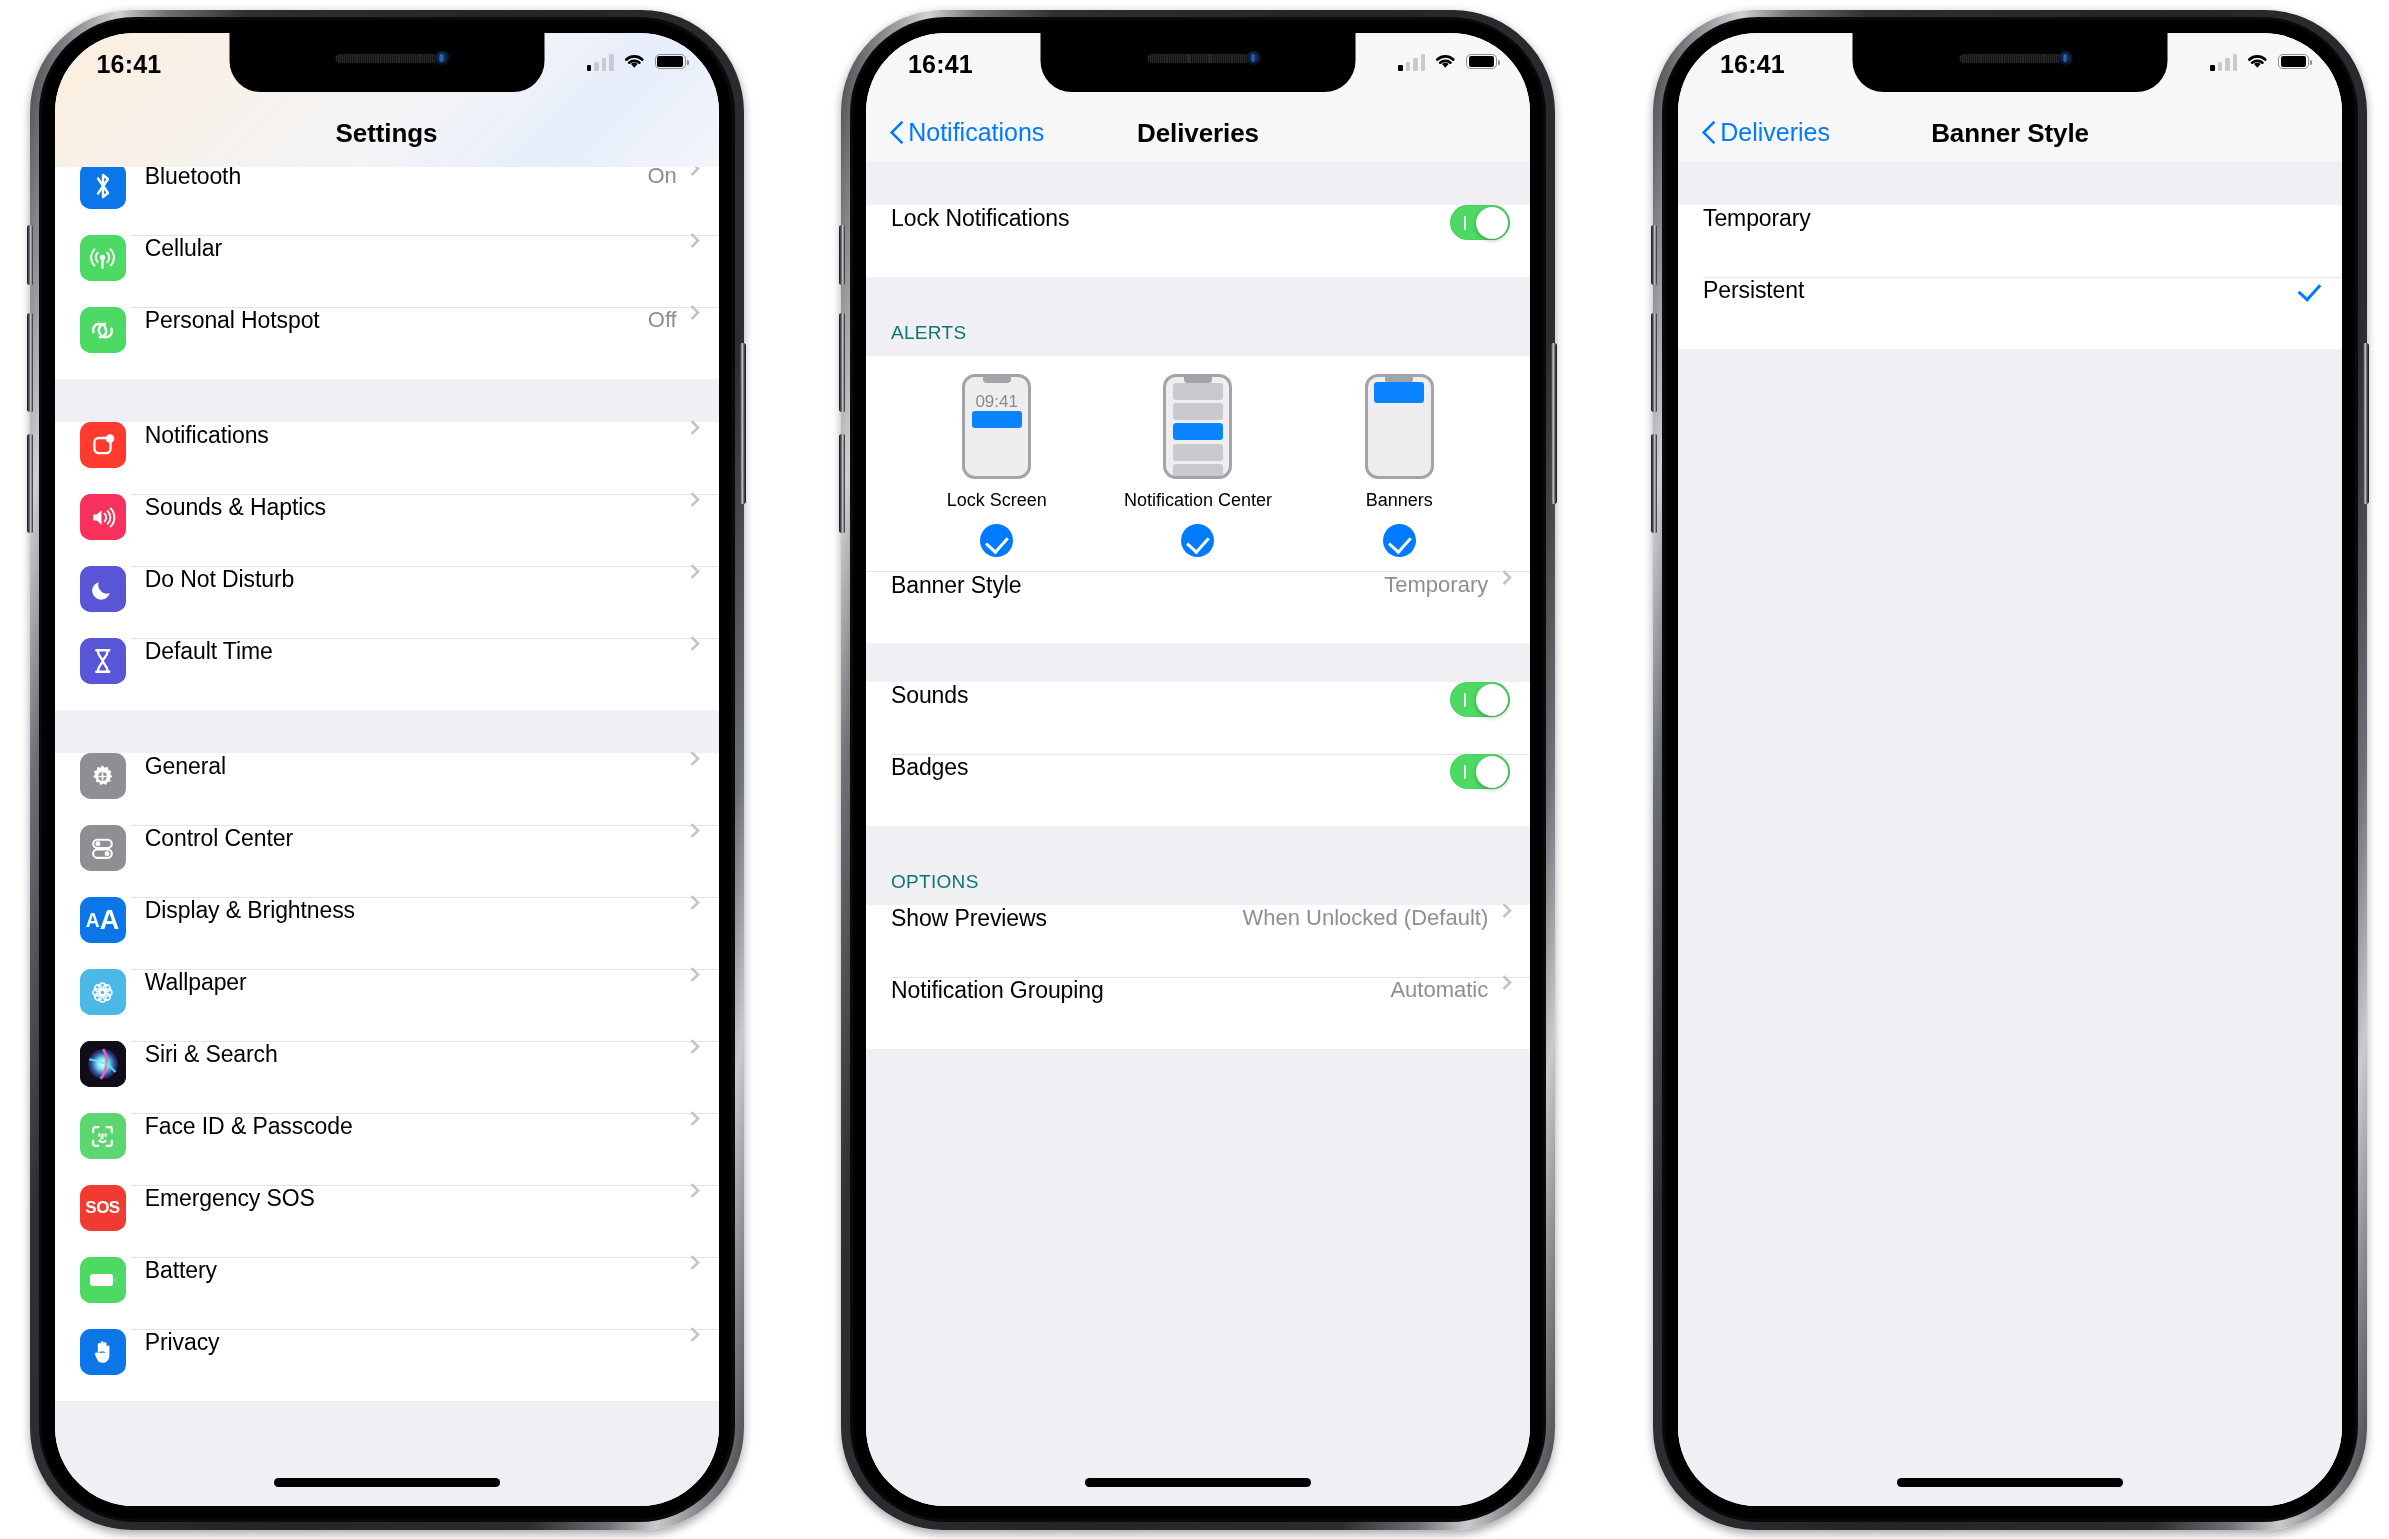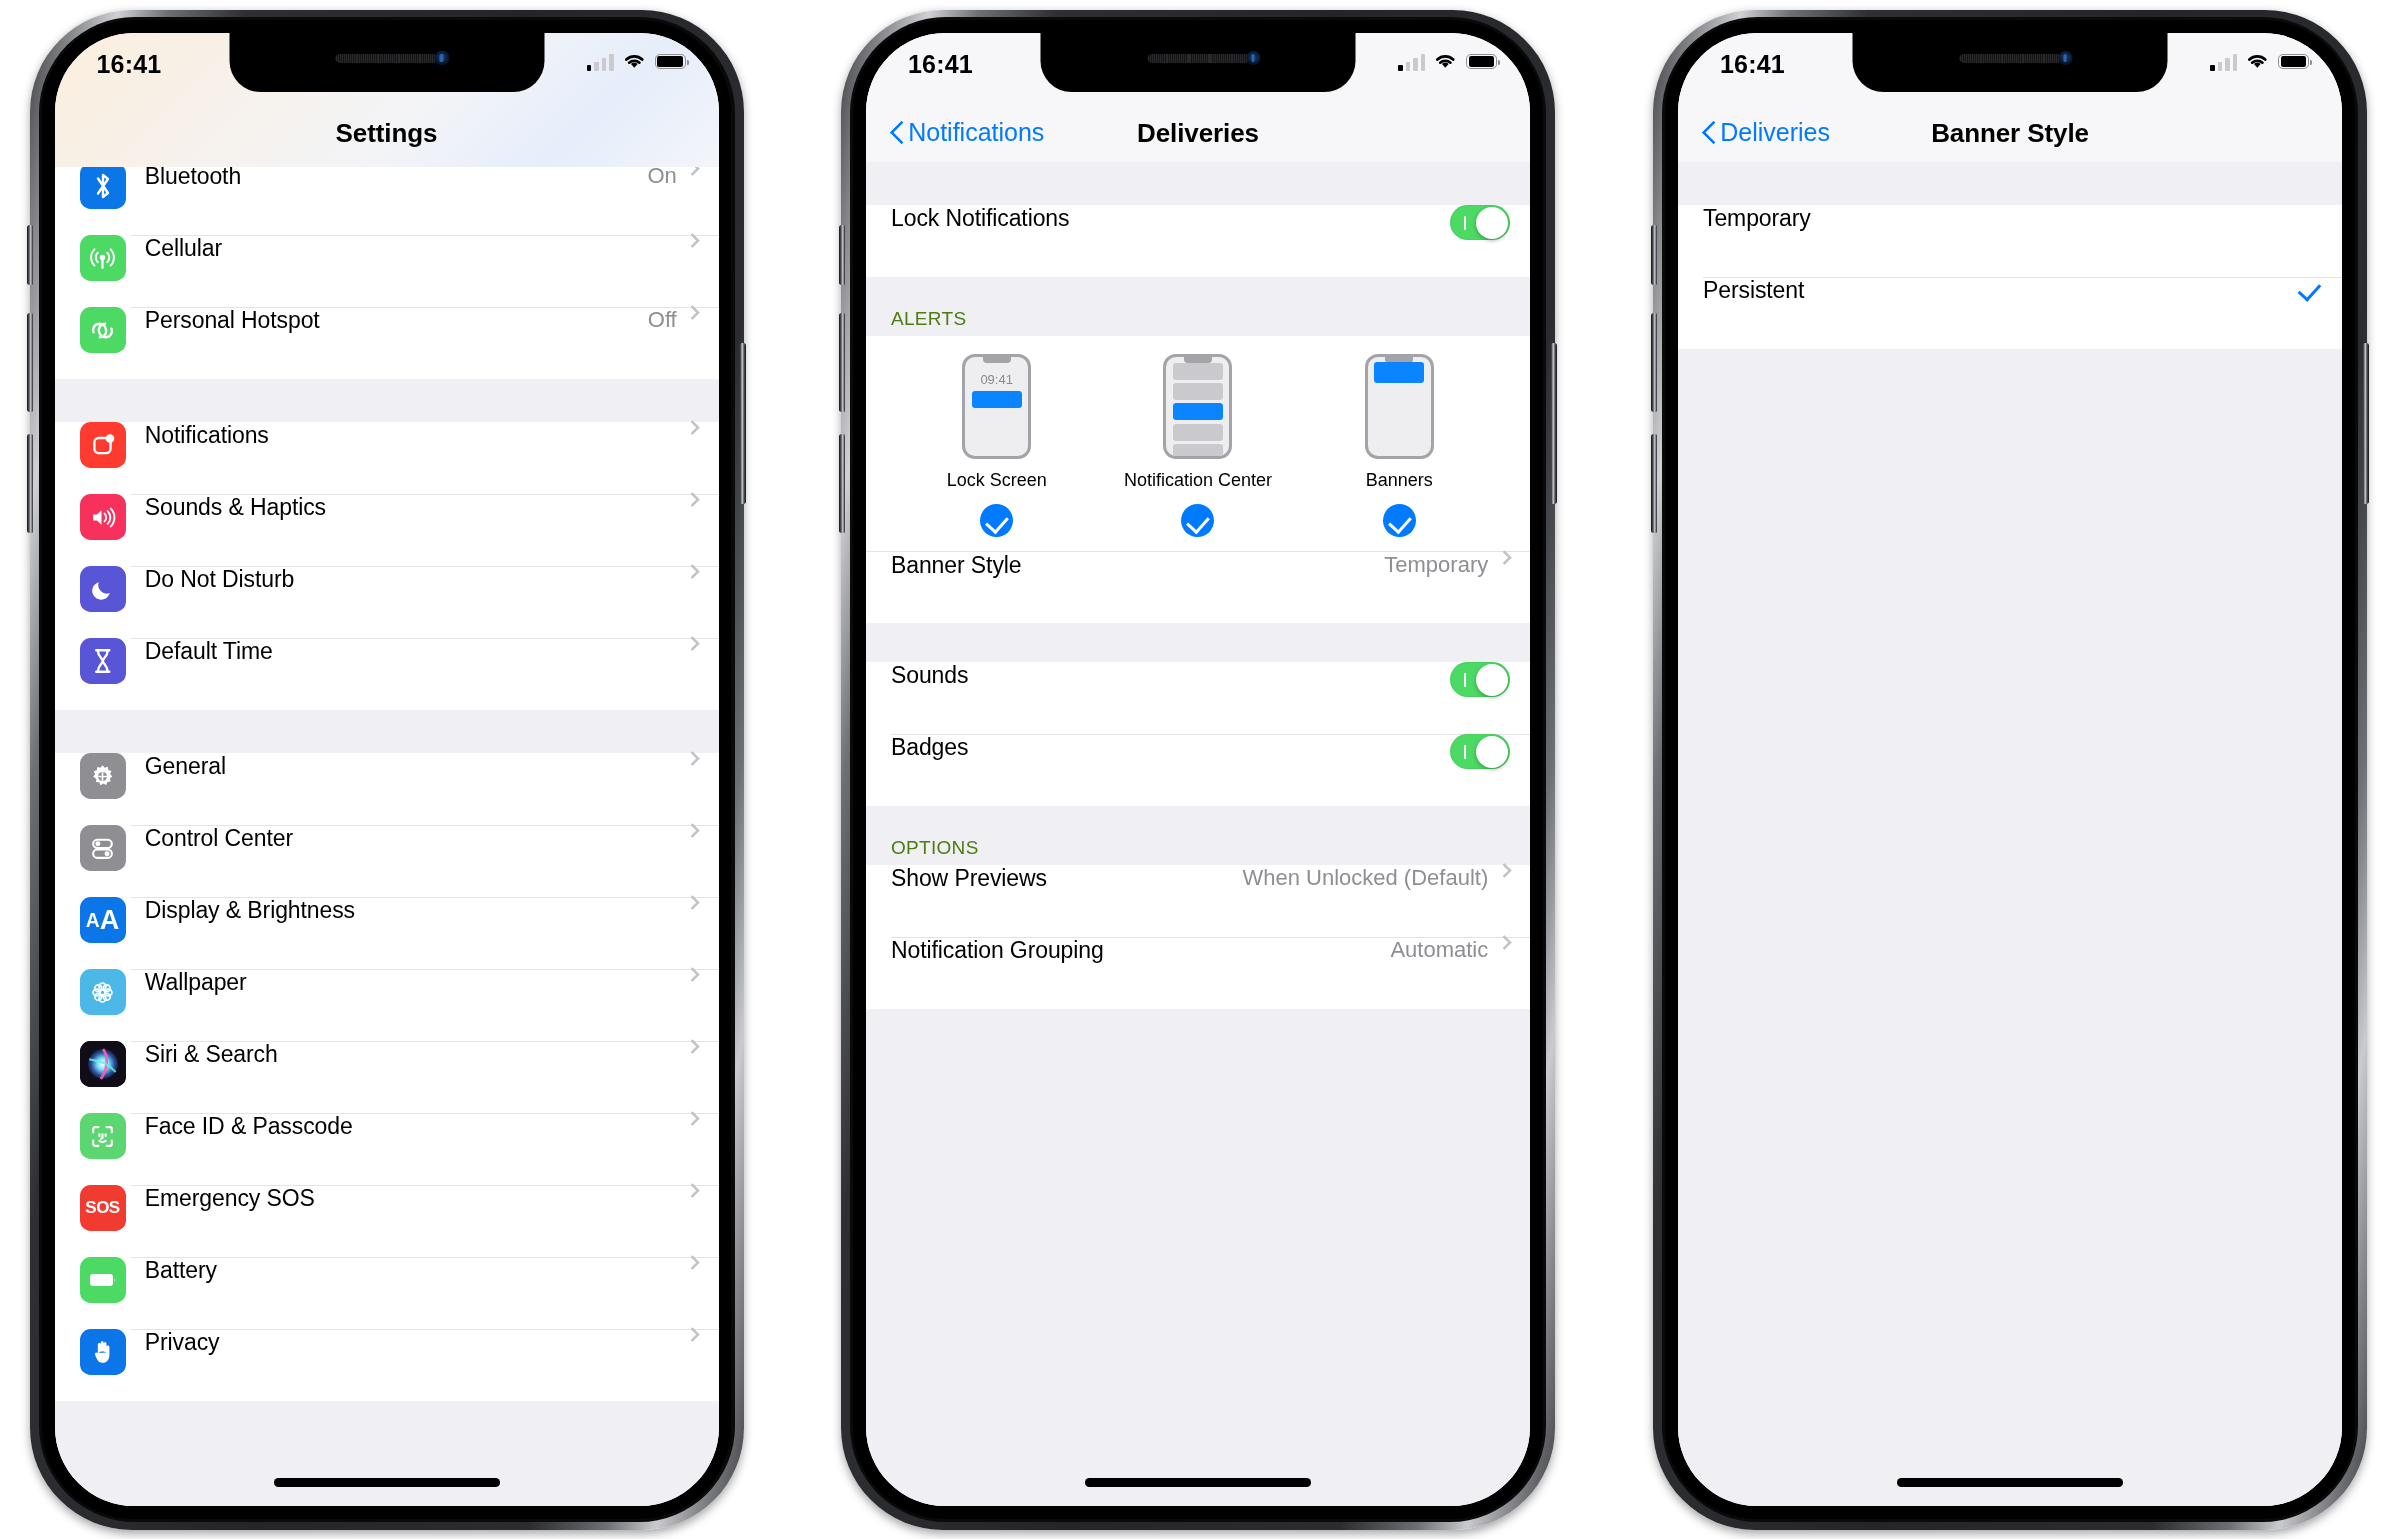--- a/index.html
+++ b/index.html
@@ -142,22 +142,22 @@
   }
   .row .label { font-size:23px; color:#000; flex:1; letter-spacing:-0.1px; }
   .row .value { font-size:22px; color:#8e8e93; margin-right:10.7px; }
   .chev {
     width:10.7px; height:10.7px; border-right:3.2px solid #c4c4c8; border-top:3.2px solid #c4c4c8;
     transform:rotate(45deg); flex:none; border-radius:1.1px;
   }
   .hdr-line { height:1.1px; background:#e3e3e6; }
 
   .sec-hdr {
-    font-size:19px; color:#4d7c0f; letter-spacing:0.3px;
-    padding:0 0 6px 25px; display:flex; align-items:flex-end; height:100%;
+    font-size:19px; color:#0f766e; letter-spacing:0.3px;
+    padding:0 0 12px 25px; display:flex; align-items:flex-end; height:100%;margin-top:20px;
   }
 
   
   .toggle {
     width:60px; height:35px; border-radius:17.7px; position:relative; flex:none;
     background:#4cd964; box-shadow: inset 0 0 0 1.1px rgba(0,0,0,.04);
   }
   .toggle .knob {
     position:absolute; right:1.6px; top:1.6px; width:32px; height:32px; border-radius:50%;
     background:#fff; box-shadow:0 1.6px 4.3px rgba(0,0,0,.28);
@@ -173,21 +173,21 @@
   .alert-item { display:flex; flex-direction:column; align-items:center; width:134px; }
   .mock {
     width:69px; height:105px; border:3.8px solid #a3a3a8; border-radius:13px;
     background:#eeeef0; position:relative; overflow:hidden;
   }
   .mock .m-notch {
     position:absolute; left:50%; transform:translateX(-50%); top:-1.6px;
     width:28px; height:7px; background:#a3a3a8; border-radius:0 0 3.8px 3.8px;
   }
   .mock .m-time { position:absolute; left:0; right:0; top:15px; text-align:center;
-    font-size:13px; color:#8a8a8f; font-weight:500; }
+    font-size:17px; color:#8a8a8f; font-weight:500; }
   .mock .m-bar { position:absolute; left:6.4px; right:6.4px; height:17px; border-radius:3.2px; background:#c9c9ce; }
   .mock .m-bar.blue { background:#0a84ff; }
   .alert-name { margin-top:10.7px; font-size:18px; color:#000; white-space:nowrap; }
   .check-circle {
     margin-top:13px; width:33px; height:33px; border-radius:50%;
     background:#007aff; position:relative;
   }
   .check-circle::after{
     content:""; position:absolute; left:9.7px; top:8px; width:10.7px; height:17px;
     border-right:3.2px solid #fff; border-bottom:3.2px solid #fff; transform:rotate(42deg);

